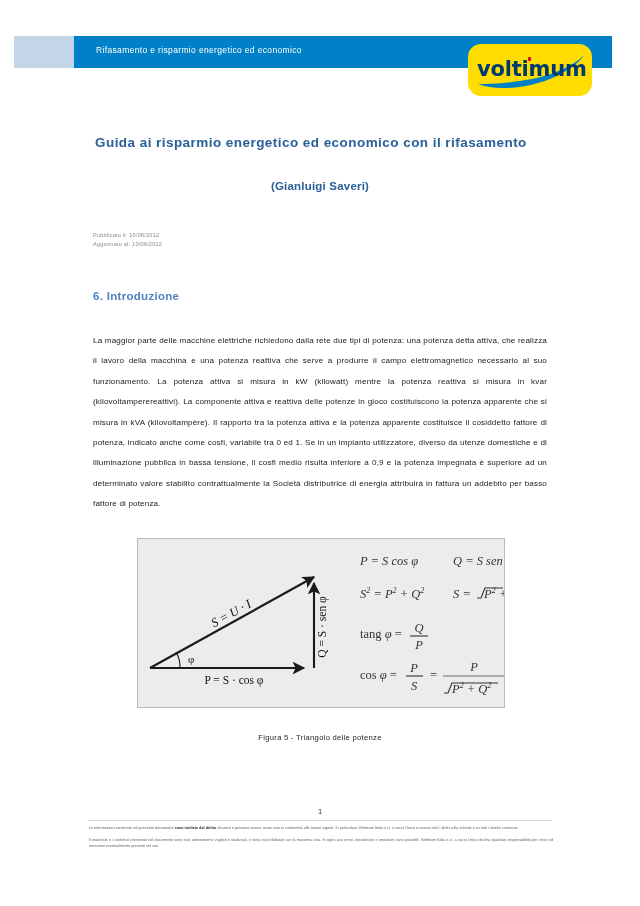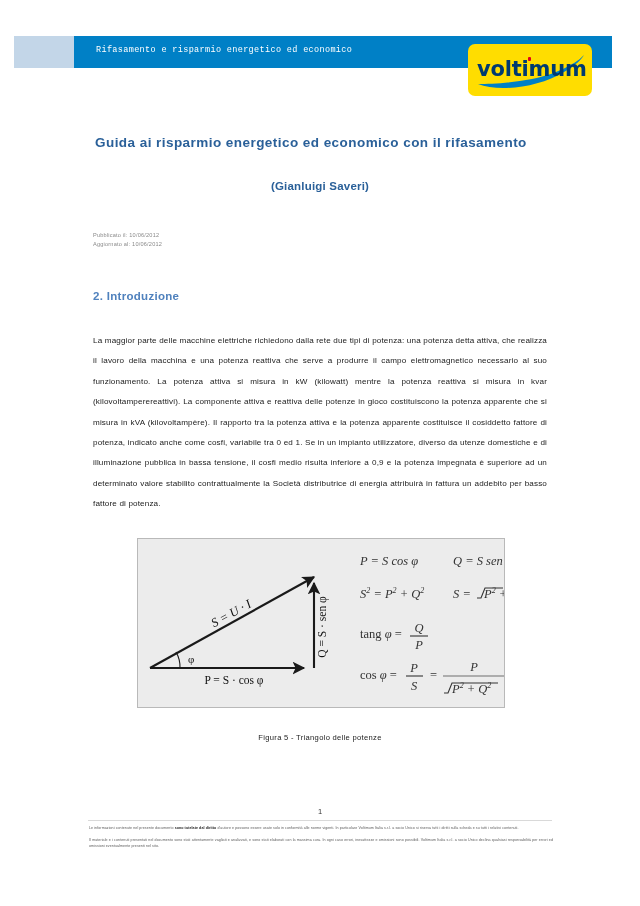--- a/index.html
+++ b/index.html
@@ -15,21 +15,20 @@
     overflow: hidden;
   }
 
   
   .header-row {
     position: absolute;
     top: 36px;
     left: 0;
     width: 640px;
     height: 32px;
-    font-family: Liberation Mono, monospace;
   }
   .header-swatch {
     position: absolute;
     left: 14px;
     top: 0;
     width: 60px;
     height: 32px;
     background: #c3d6e8;
   }
   .header-bar {
@@ -49,21 +48,21 @@
     color: #ffffff;
     white-space: nowrap;
   }
   .logo-box {
     position: absolute;
     left: 468px;
     top: 44px;
     width: 124px;
     height: 52px;
     background: #ffdd00;
-    border-radius: 7px;
+    border-radius: 13px;
     overflow: hidden;
   }
   .logo-word {
     position: absolute;
     left: 9px;
     top: 13px;
     font-size: 21px;
     font-weight: bold;
     letter-spacing: -0.2px;
     color: #003a70;
@@ -221,21 +220,21 @@
 </div>
 
 <div class="doc-title">Guida ai risparmio energetico ed economico con il rifasamento</div>
 <div class="doc-author">(Gianluigi Saveri)</div>
 
 <div class="dates">
   <div>Pubblicato il:  10/06/2012</div>
   <div>Aggiornato al: 10/06/2012</div>
 </div>
 
-<div class="section-heading">2.  Introduzione</div>
+<div class="section-heading">6.  Introduzione</div>
 <div class="body-text">La maggior parte delle macchine elettriche richiedono dalla rete  due tipi di potenza: una potenza detta attiva, che realizza il lavoro della macchina e una potenza reattiva che serve a produrre il campo elettromagnetico necessario al suo funzionamento. La potenza attiva si misura in kW (kilowatt) mentre la potenza reattiva si misura in kvar (kilovoltamperereattivi). La componente attiva e reattiva delle potenze in gioco costituiscono la potenza apparente che si misura in kVA (kilovoltampère). Il rapporto tra la potenza attiva e la potenza apparente  costituisce il cosiddetto fattore di potenza, indicato anche come cosfi, variabile tra 0 ed 1. Se in un impianto utilizzatore, diverso da utenze domestiche e di illuminazione pubblica in bassa tensione,  il cosfi medio risulta inferiore a 0,9  e la potenza impegnata è superiore ad un determinato valore stabilito contrattualmente la Società distributrice di energia attribuirà in fattura un addebito per basso fattore di potenza.</div>
 
 <div class="figure-box">
   <svg class="figure-svg" width="366" height="168" viewBox="0 0 366 168">
     <defs>
       <marker id="ah" markerWidth="7" markerHeight="7" refX="5.4" refY="3" orient="auto">
         <path d="M0,0 L6,3 L0,6 L1.4,3 Z" fill="#1a1a1a"></path>
       </marker>
     </defs>
 

